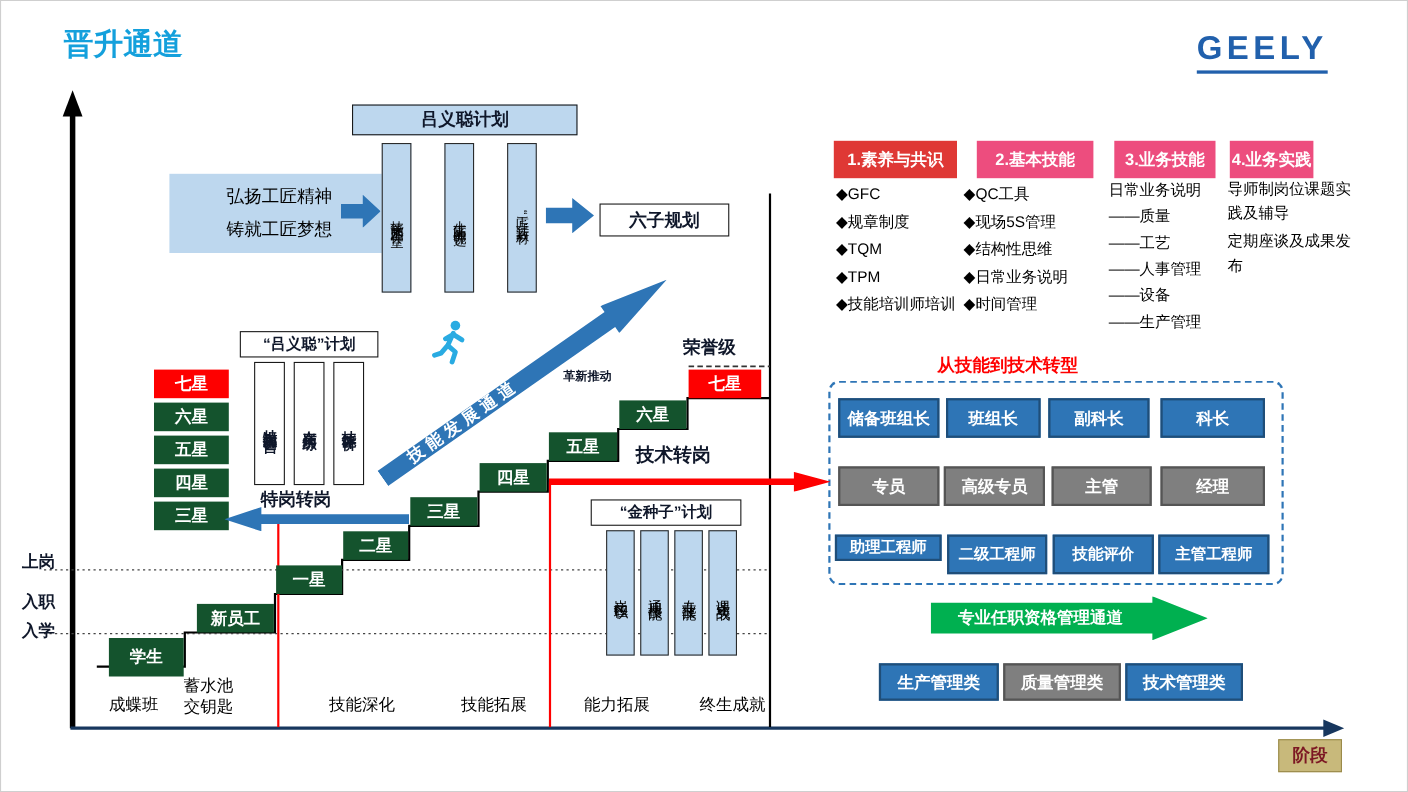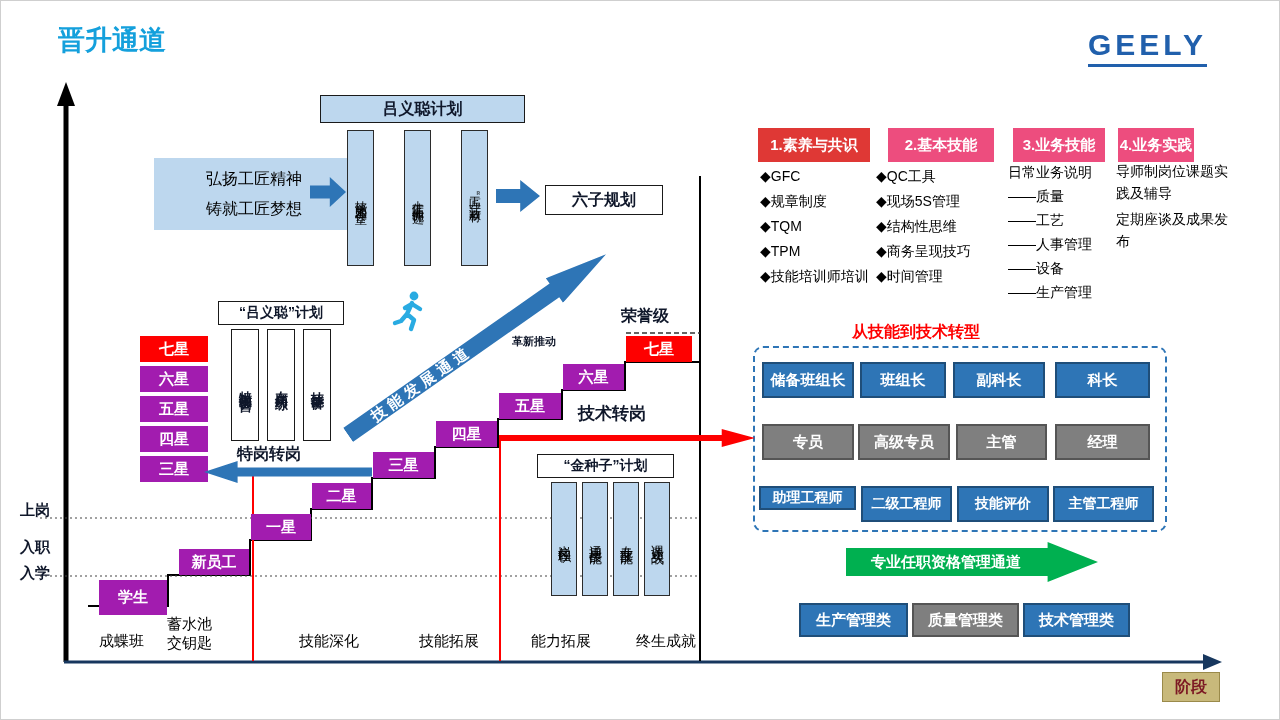--- a/index.html
+++ b/index.html
@@ -1,20 +1,20 @@
 <!DOCTYPE html>
 <html><head>
 <meta charset="utf-8">
 <style>
   *{margin:0;padding:0;box-sizing:border-box;}
   body{background:#9a9a9a;font-family:"Liberation Sans","DejaVu Sans",sans-serif;}
   .slide{position:relative;width:1280px;height:720px;background:#fff;overflow:hidden;box-shadow:0 0 0 1px #cfcfcf inset;}
   .abs{position:absolute;}
   .cbox{display:flex;align-items:center;justify-content:center;text-align:center;}
-  .star{background:#a21caf;color:#fff;font-weight:bold;font-size:15px;}
+  .star{background:#14532d;color:#fff;font-weight:bold;font-size:15px;}
   .star.red{background:#FE0000;}
   .lb{background:#BDD7EE;border:1px solid #2b2b2b;}
   .wb{background:#fff;border:1.5px solid #1a1a1a;}
   .vtext{writing-mode:vertical-rl;letter-spacing:2px;}
   .hdr{color:#fff;font-weight:bold;font-size:15px;}
   .hdr.red{background:#DF3835;}
   .hdr.pink{background:#ED4D7E;}
   .cell{color:#fff;font-weight:bold;font-size:15px;border:2px solid #1F4E79;}
   .cell.blue{background:#2E75B6;border-color:#1F4E79;}
   .cell.gray{background:#7F7F7F;border-color:#555;}
@@ -75,21 +75,21 @@
     <div>◆GFC</div>
     <div>◆规章制度</div>
     <div>◆TQM</div>
     <div>◆TPM</div>
     <div>◆技能培训师培训</div>
   </div>
   <div class="abs list" style="left:876px;top:164px;width:128px;">
     <div>◆QC工具</div>
     <div>◆现场5S管理</div>
     <div>◆结构性思维</div>
-    <div>◆商务呈现技巧</div>
+    <div>◆日常业务说明</div>
     <div>◆时间管理</div>
   </div>
   <div class="abs list" style="left:1116px;top:160px;width:118px;line-height:22px;">
     <div style="margin-bottom:4px;">导师制岗位课题实践及辅导</div>
     <div>定期座谈及成果发布</div>
   </div>
   <div class="abs list" style="left:1008px;top:160px;width:110px;line-height:24px;">
     <div>日常业务说明</div>
     <div>——质量</div>
     <div>——工艺</div>

